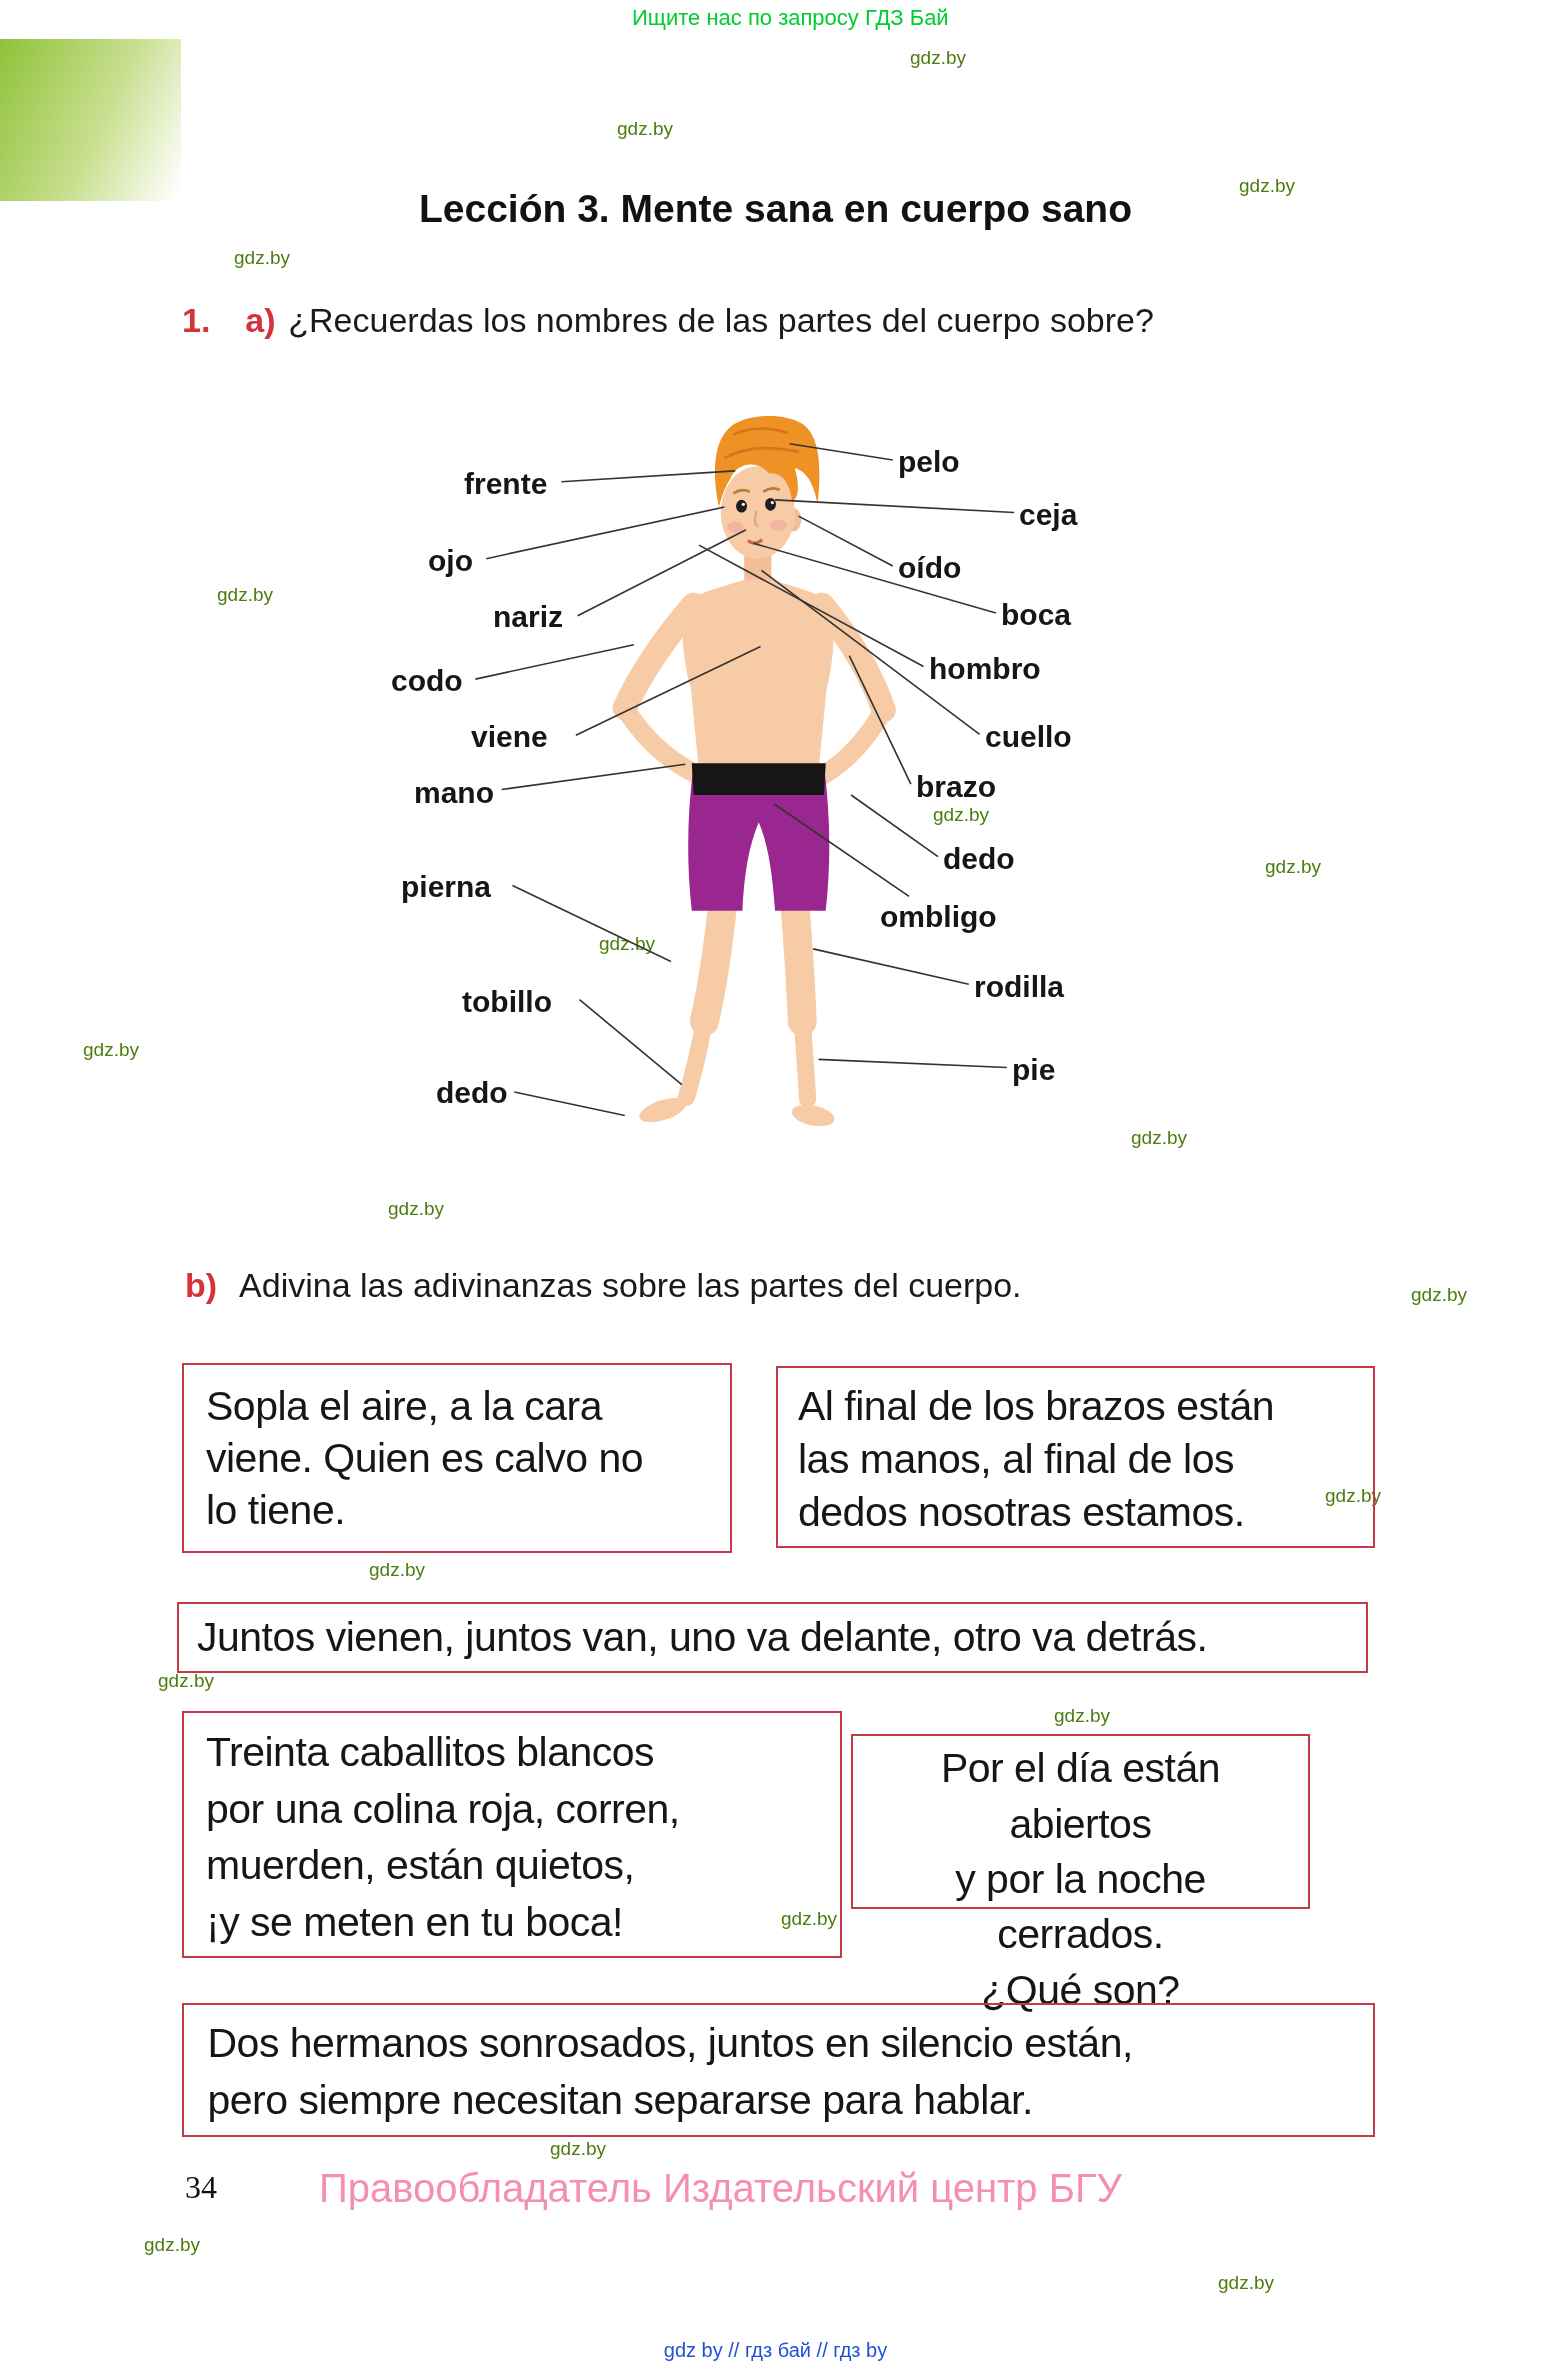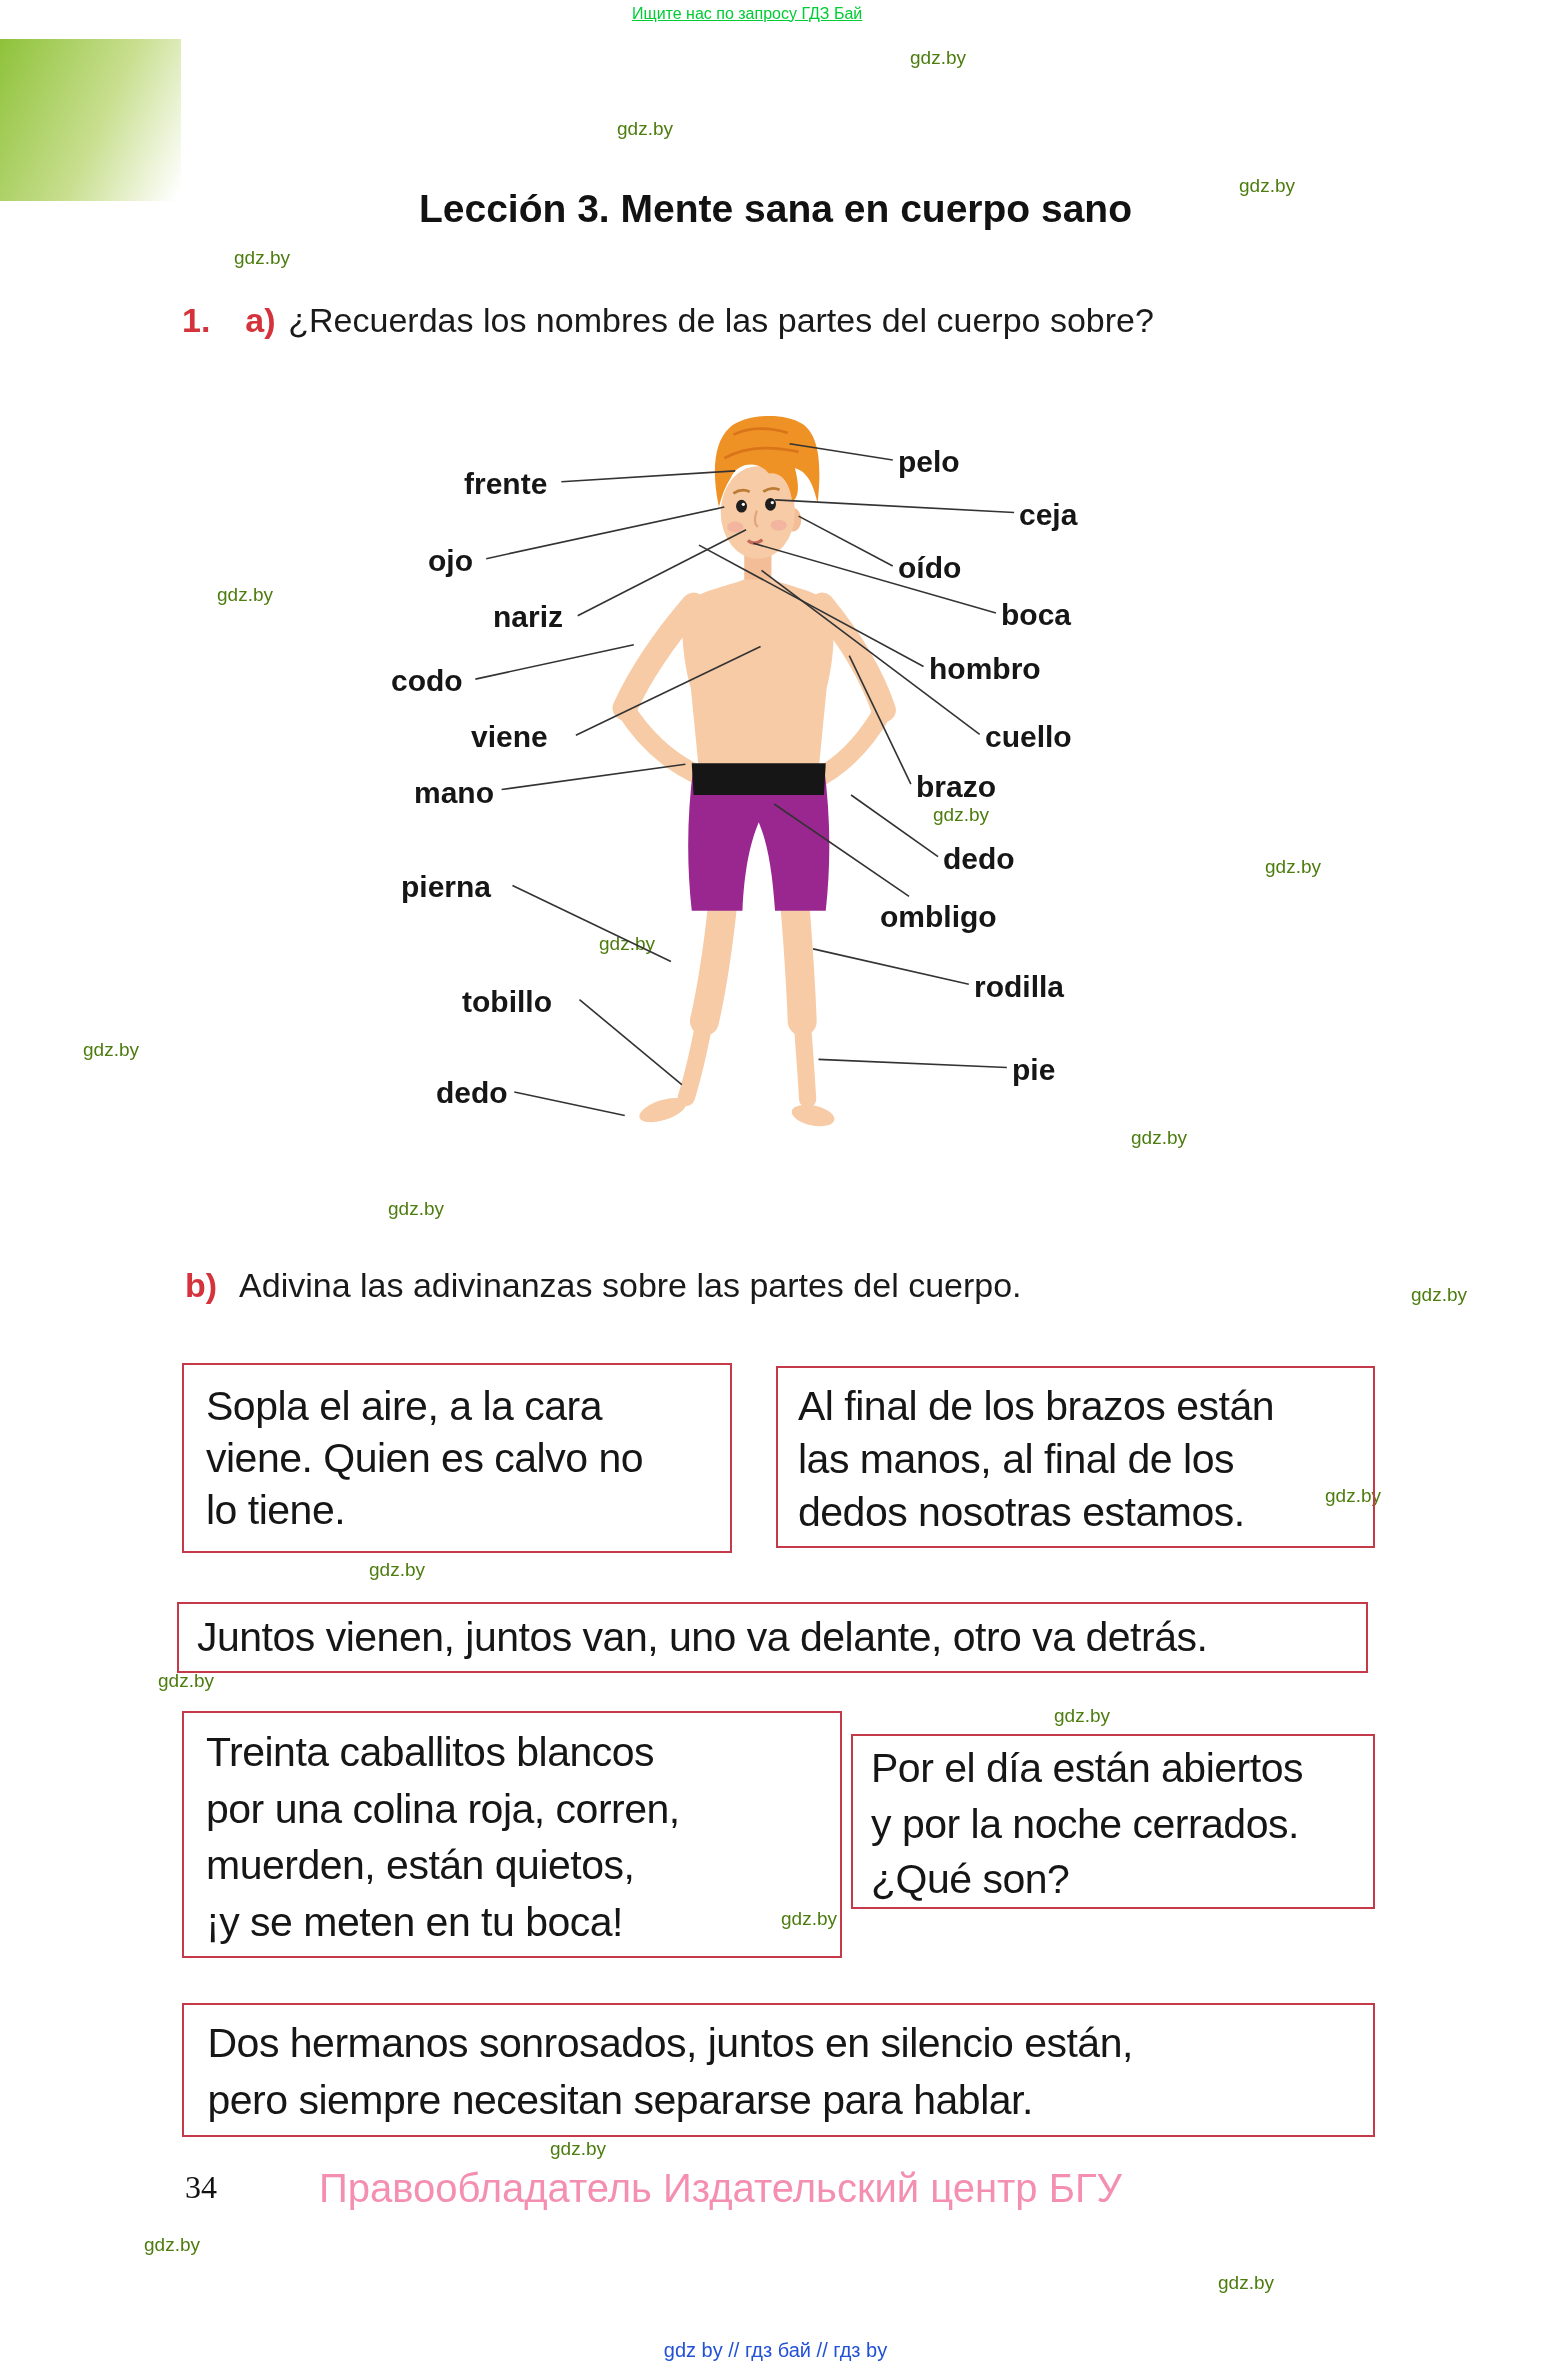--- a/index.html
+++ b/index.html
@@ -9,21 +9,21 @@
     background:#ffffff;
     font-family:"Liberation Sans",sans-serif;
     overflow:hidden;
   }
   .green-square{
     position:absolute;left:0;top:39px;width:181px;height:162px;
     background:linear-gradient(115deg,#8ec23a 0%,#c9df90 55%,#ffffff 98%);
   }
   .promo{
     position:absolute;left:632px;top:4.5px;
-    font-size:16px;color:#00cc33;white-space:nowrap;text-decoration:underline;
+    font-size:22px;color:#00cc33;white-space:nowrap;
   }
   .wm{
     position:absolute;font-size:19px;color:#4d7c0f;white-space:nowrap;
   }
   .title{
     position:absolute;left:0;top:187px;width:100%;
     text-align:center;font-size:39px;font-weight:bold;color:#121212;
   }
   .ex-row{
     position:absolute;font-size:34px;color:#1a1a1a;white-space:nowrap;
@@ -39,21 +39,21 @@
     border:2.7px solid #c43a48;
     box-sizing:border-box;
     font-family:Liberation Sans, sans-serif;
     font-size:41px;color:#161616;
     letter-spacing:-0.5px;
   }
   .r1{left:182px;top:1363px;width:550px;height:190px;padding:14.5px 22px;line-height:1.28;}
   .r2{left:776px;top:1366px;width:599px;height:182px;padding:11.8px 20px;line-height:1.29;}
   .r3{left:177px;top:1602px;width:1191px;height:71px;padding:9px 18px;line-height:1.2;}
   .r4{left:182px;top:1711px;width:660px;height:247px;padding:11px 22px;line-height:1.38;}
-  .r5{left:851px;top:1734px;width:524px;height:175px;padding:5.4px 18px;line-height:1.35;}
+  .r5{left:851px;top:1734px;width:459px;height:175px;padding:5.4px 18px;line-height:1.35;text-align:center;}
   .r6{left:182px;top:2003px;width:1193px;height:134px;padding:10px 23.5px;line-height:1.4;}
   .page-number{
     position:absolute;left:185px;top:2169px;
     font-family:"Liberation Serif",serif;font-size:32px;color:#111111;
   }
   .copyright{
     position:absolute;left:319px;top:2166px;
     font-size:40px;color:#f48fb1;white-space:nowrap;
   }
   .footer-links{

